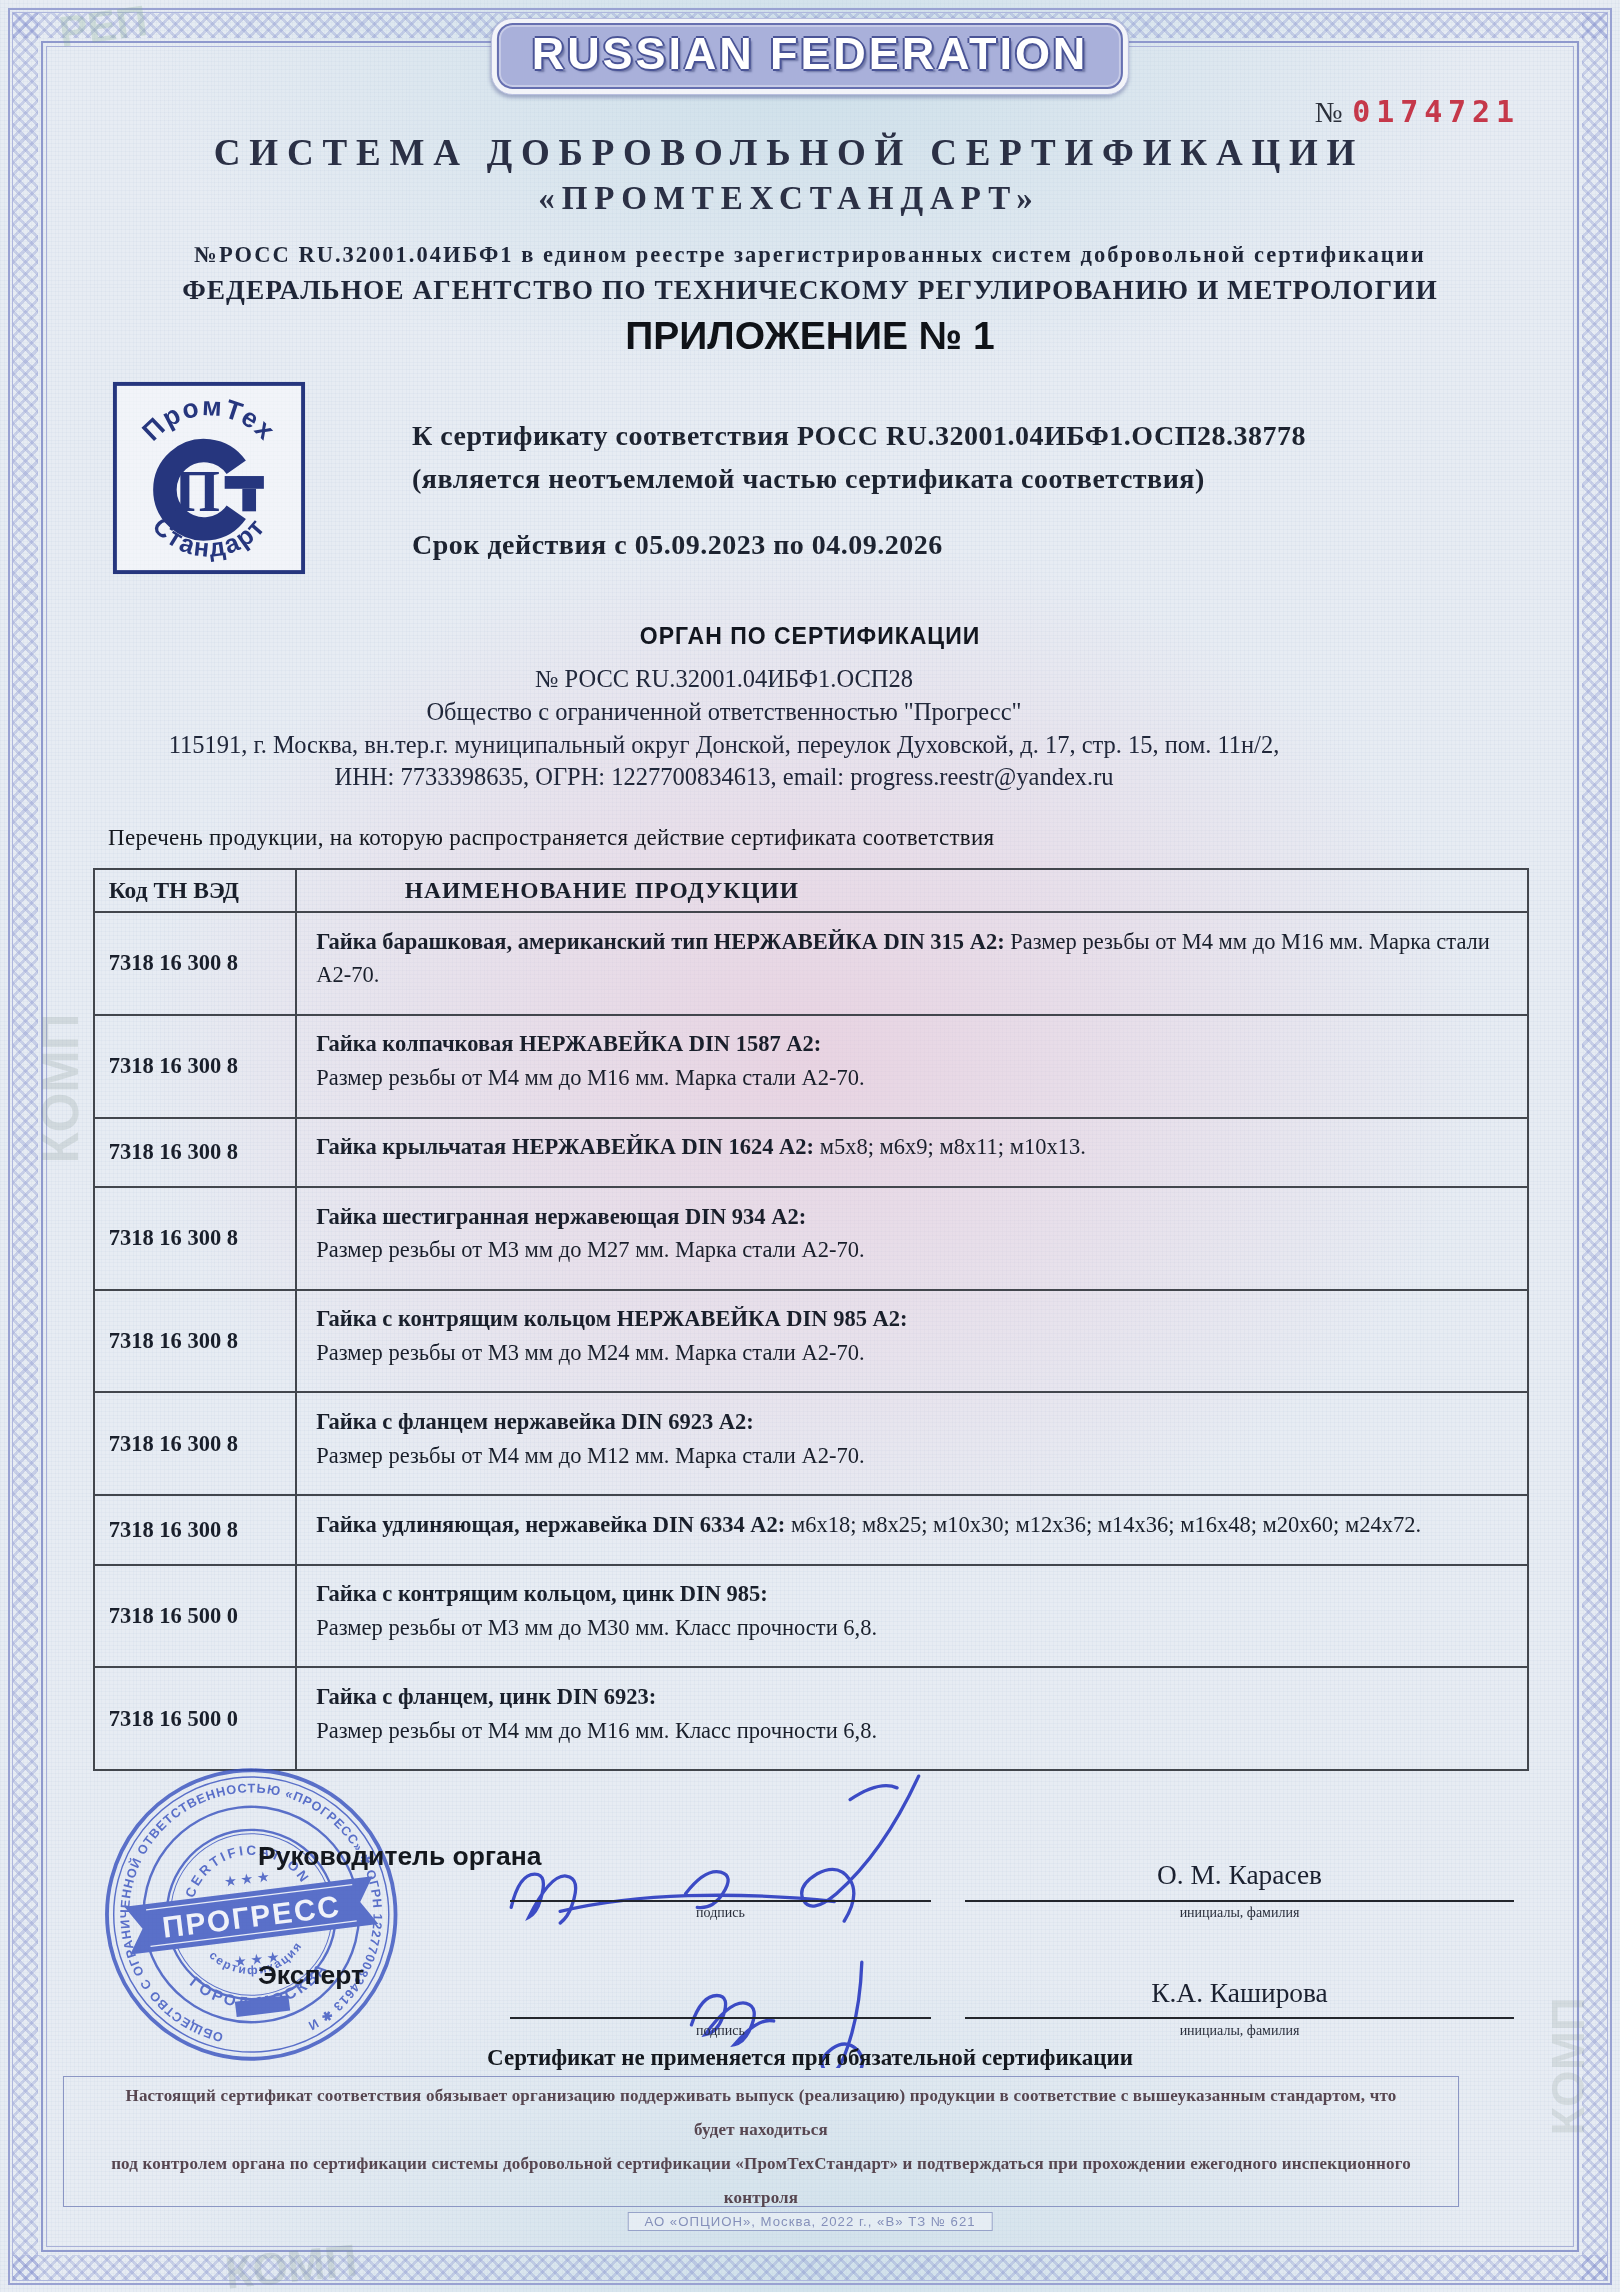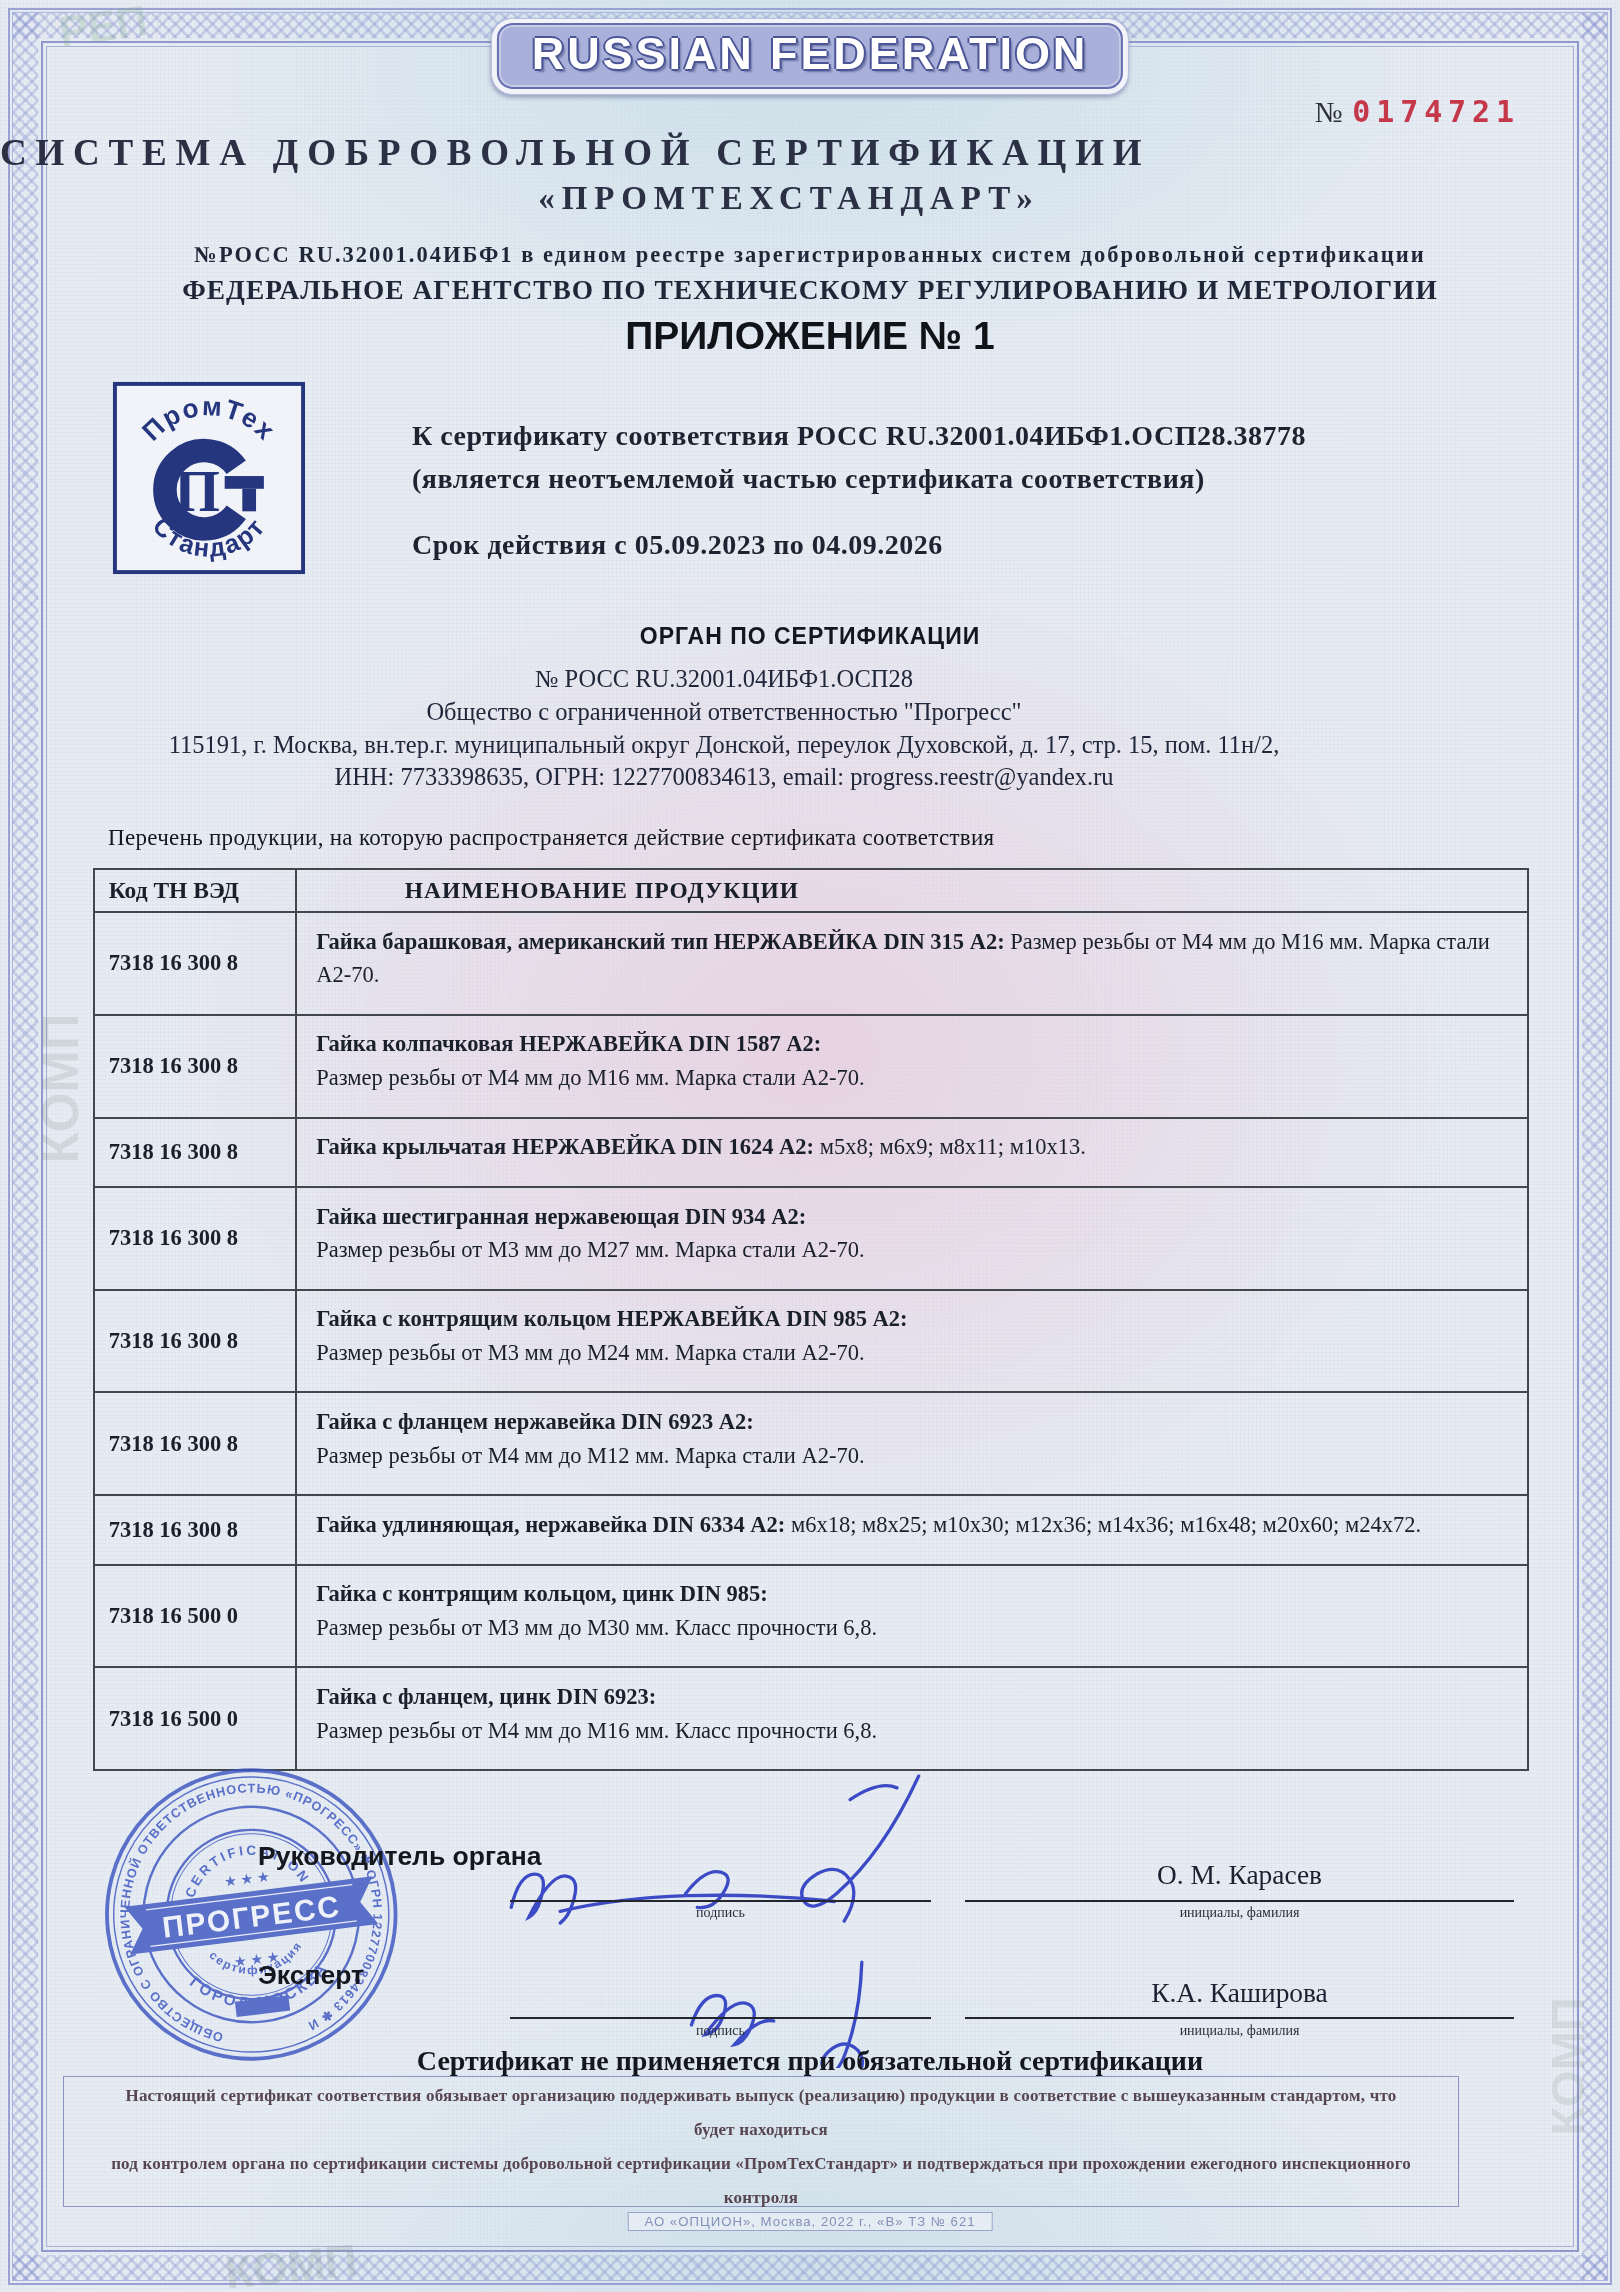--- a/index.html
+++ b/index.html
@@ -36,21 +36,21 @@
     box-shadow:0 2.9px 3.9px rgba(90,100,150,.45);}
   .banner-inner{background:#a9b0da; border:2.9px solid #666fb0; border-radius:15.7px; padding:2.9px 33px 6.9px;
     box-shadow:inset 0 0 0 2px rgba(255,255,255,.35);}
   .banner-inner span{font-family:"Liberation Sans",sans-serif; font-weight:700; font-size:45px; letter-spacing:2.9px; color:#fff;
     text-shadow:-2px 0 0 #4a5496, 2px 0 0 #4a5496, 0 -2px 0 #4a5496, 0 2px 0 #4a5496, 2.9px 2.9px 2px rgba(60,70,120,.55);}
 
   .doc-number{position:absolute; top:94px; right:100px; white-space:nowrap;}
   .doc-number .pre{font-size:29px; color:#2a2f3a; margin-right:9.8px;}
   .doc-number .num{font-family:"DejaVu Sans Mono",monospace; font-weight:700; font-size:30px; letter-spacing:5.9px; color:#c5384a;}
 
-  .t1{position:absolute; top:131px; left:0; width:1578px; 
+  .t1{position:absolute; top:131px; left:0; width:1578px; text-align:center;
       font-size:37px; font-weight:600; letter-spacing:8.8px; color:#2b3045;}
   .t2{position:absolute; top:180px; left:0; width:1578px; text-align:center;
       font-size:33px; font-weight:600; letter-spacing:6.9px; color:#2b3045;}
   .registry{position:absolute; top:242px; left:0; width:1620px; text-align:center;
       font-size:22.5px; font-weight:700; letter-spacing:2px; color:#1f2638;}
   .agency{position:absolute; top:275px; left:0; width:1620px; text-align:center;
       font-size:27.4px; font-weight:700; letter-spacing:1px; color:#1f2638;}
   .appendix{position:absolute; top:314px; left:0; width:1620px; text-align:center;
       font-family:"Liberation Sans",sans-serif; font-size:39px; font-weight:700; color:#101318;}
 
@@ -85,21 +85,21 @@
   .l2a{left:510px; top:2017px; width:421px;} .l2b{left:965px; top:2017px; width:549px;}
   .caption{position:absolute; font-size:14px; color:#2a2f3c; text-align:center;}
   .cap1a{left:510px; top:1905px; width:421px;} .cap1b{left:965px; top:1905px; width:549px;}
   .cap2a{left:510px; top:2023px; width:421px;} .cap2b{left:965px; top:2023px; width:549px;}
   .signame{position:absolute; font-size:27.4px; color:#1b2130; text-align:center;}
   .n1{left:965px; top:1860px; width:549px;} .n2{left:965px; top:1978px; width:549px;}
   .sigsvg{position:absolute; left:470px; top:1735px; pointer-events:none;}
   .stamp{position:absolute; left:88px; top:1751px; transform:rotate(-7deg); opacity:.82; pointer-events:none;}
 
   .notapp{position:absolute; top:2045px; left:0; width:1620px; text-align:center;
-      font-size:28px; font-weight:700; color:#14181e;}
+      font-size:23px; font-weight:700; color:#14181e;}
 
   .finebox{position:absolute; left:63px; top:2076px; width:1396px; height:131px;
       border:1.5px solid #8b96c4; box-sizing:border-box; padding:2px 45px 0; text-align:center;}
   .finebox .fp{font-size:17px; font-weight:600; color:#574650; line-height:2.0; letter-spacing:0.2px;}
   .printinfo{position:absolute; top:2196px; left:50%; transform:translateX(-50%);
       border:1px solid #97a3c9; background:rgba(240,243,249,.6); padding:1px 15.7px; white-space:nowrap;
       font-family:Liberation Sans, sans-serif; font-size:13.2px; letter-spacing:1px; color:#8590ba;margin-top:16px;}
 </style>
 </head>
 <body>

